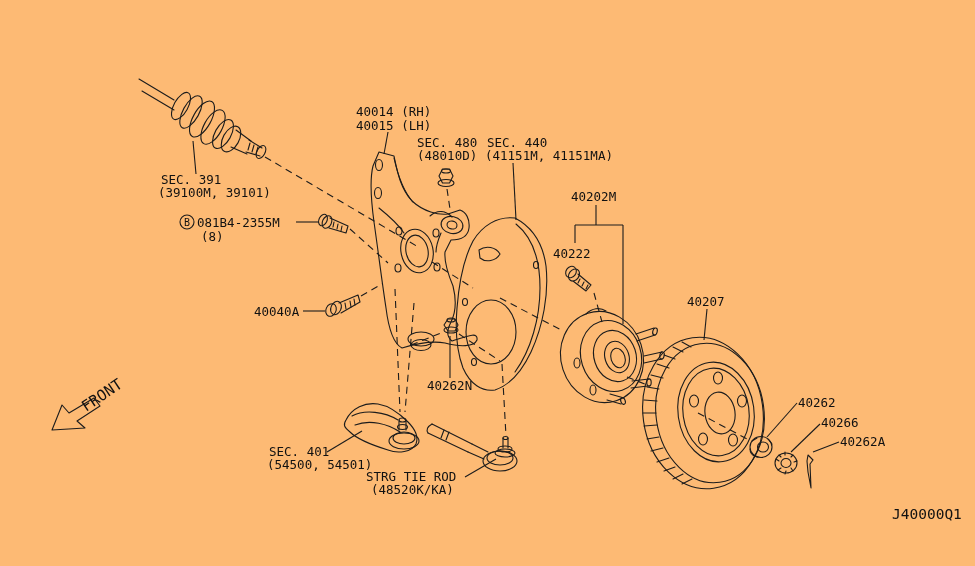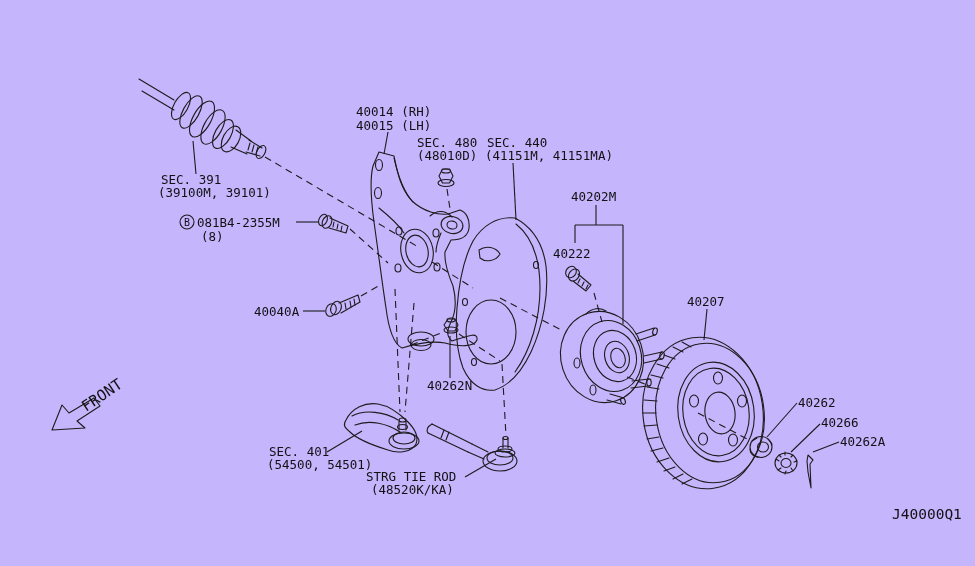--- a/index.html
+++ b/index.html
@@ -1,16 +1,16 @@
 <!DOCTYPE html>
 <html><head>
 <meta charset="utf-8">
 <style>
   html,body{margin:0;padding:0;background:#ffffff;}
-  .stage{position:relative;width:975px;height:566px;background:#c4b5fd;overflow:hidden;}
+  .stage{position:relative;width:975px;height:566px;background:#fdba74;overflow:hidden;}
   svg{display:block;}
   .art path,.art line,.art ellipse,.art circle,.art polygon,.art polyline{
     fill:none;stroke:#1c1c1c;stroke-width:1.1;stroke-linecap:round;stroke-linejoin:round;
   }
   .dash line,.dash polyline,.dash path{
     fill:none;stroke:#1c1c1c;stroke-width:1.1;stroke-dasharray:7 5;stroke-linecap:butt;
   }
   .leader line,.leader path{fill:none;stroke:#1c1c1c;stroke-width:1.1;}
   text.lbl{
     font-family:"DejaVu Sans Mono","Liberation Mono",monospace;

